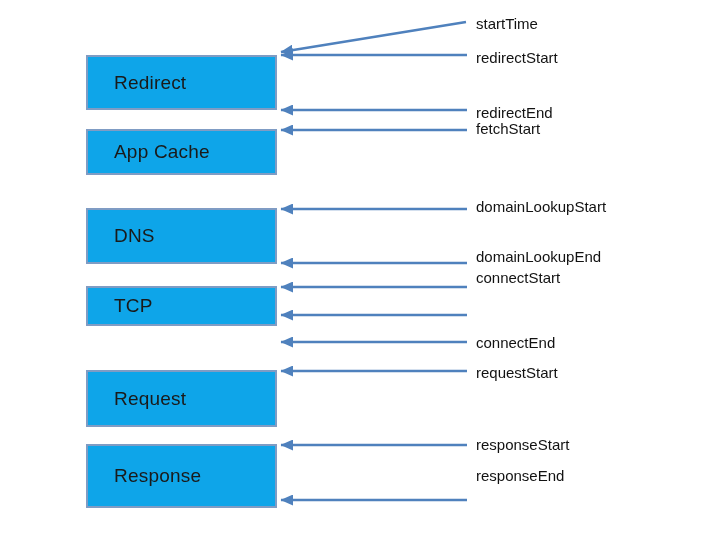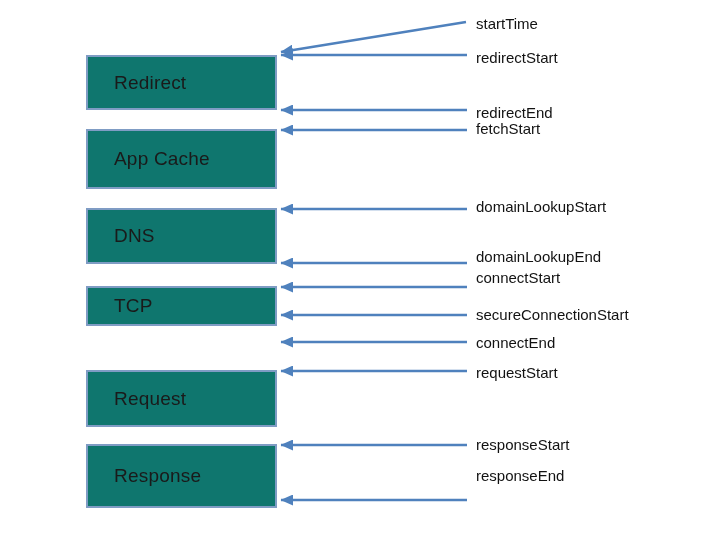--- a/index.html
+++ b/index.html
@@ -3,33 +3,33 @@
 <meta charset="utf-8">
 <style>
   html,body { margin:0; padding:0; background:#ffffff; }
   .canvas {
     position:relative; width:720px; height:540px; background:#ffffff;
     font-family:"Liberation Sans", sans-serif; overflow:hidden;
   }
   .arrows-layer { position:absolute; left:0; top:0; width:720px; height:540px; }
   .phase-box {
     position:absolute; left:86px; width:191px; box-sizing:border-box;
-    background:#0f766e; border:2px solid #7f9cc4;
+    background:#0ea5e9; border:2px solid #7f9cc4;
     display:flex; align-items:center;
   }
   .phase-box span {
     padding-left:26px; font-size:19px; color:#1a1a1a; letter-spacing:0.2px;
   }
   .marker-label {
     position:absolute; left:476px; height:18px; line-height:18px;
     font-size:15px; color:#121212; white-space:nowrap;
   }
   
   #b0 { top:55px;  height:55px; }
-  #b1 { top:129px; height:60px; }
+  #b1 { top:129px; height:46px; }
   #b2 { top:208px; height:56px; }
   #b3 { top:286px; height:40px; }
   #b4 { top:370px; height:57px; }
   #b5 { top:444px; height:64px; }
   
   #m0  { top:15px; }
   #m1  { top:49px; }
   #m2  { top:104px; }
   #m3  { top:120px; }
   #m4  { top:198px; }
@@ -87,19 +87,18 @@
     <span>Response</span>
   </div>
 
   <div class="marker-label" id="m0">startTime</div>
   <div class="marker-label" id="m1">redirectStart</div>
   <div class="marker-label" id="m2">redirectEnd</div>
   <div class="marker-label" id="m3">fetchStart</div>
   <div class="marker-label" id="m4">domainLookupStart</div>
   <div class="marker-label" id="m5">domainLookupEnd</div>
   <div class="marker-label" id="m6">connectStart</div>
-  <div class="marker-label" id="m7">secureConnectionStart</div>
   <div class="marker-label" id="m8">connectEnd</div>
   <div class="marker-label" id="m9">requestStart</div>
   <div class="marker-label" id="m10">responseStart</div>
   <div class="marker-label" id="m11">responseEnd</div>
 
 </div>
 
 </body></html>

